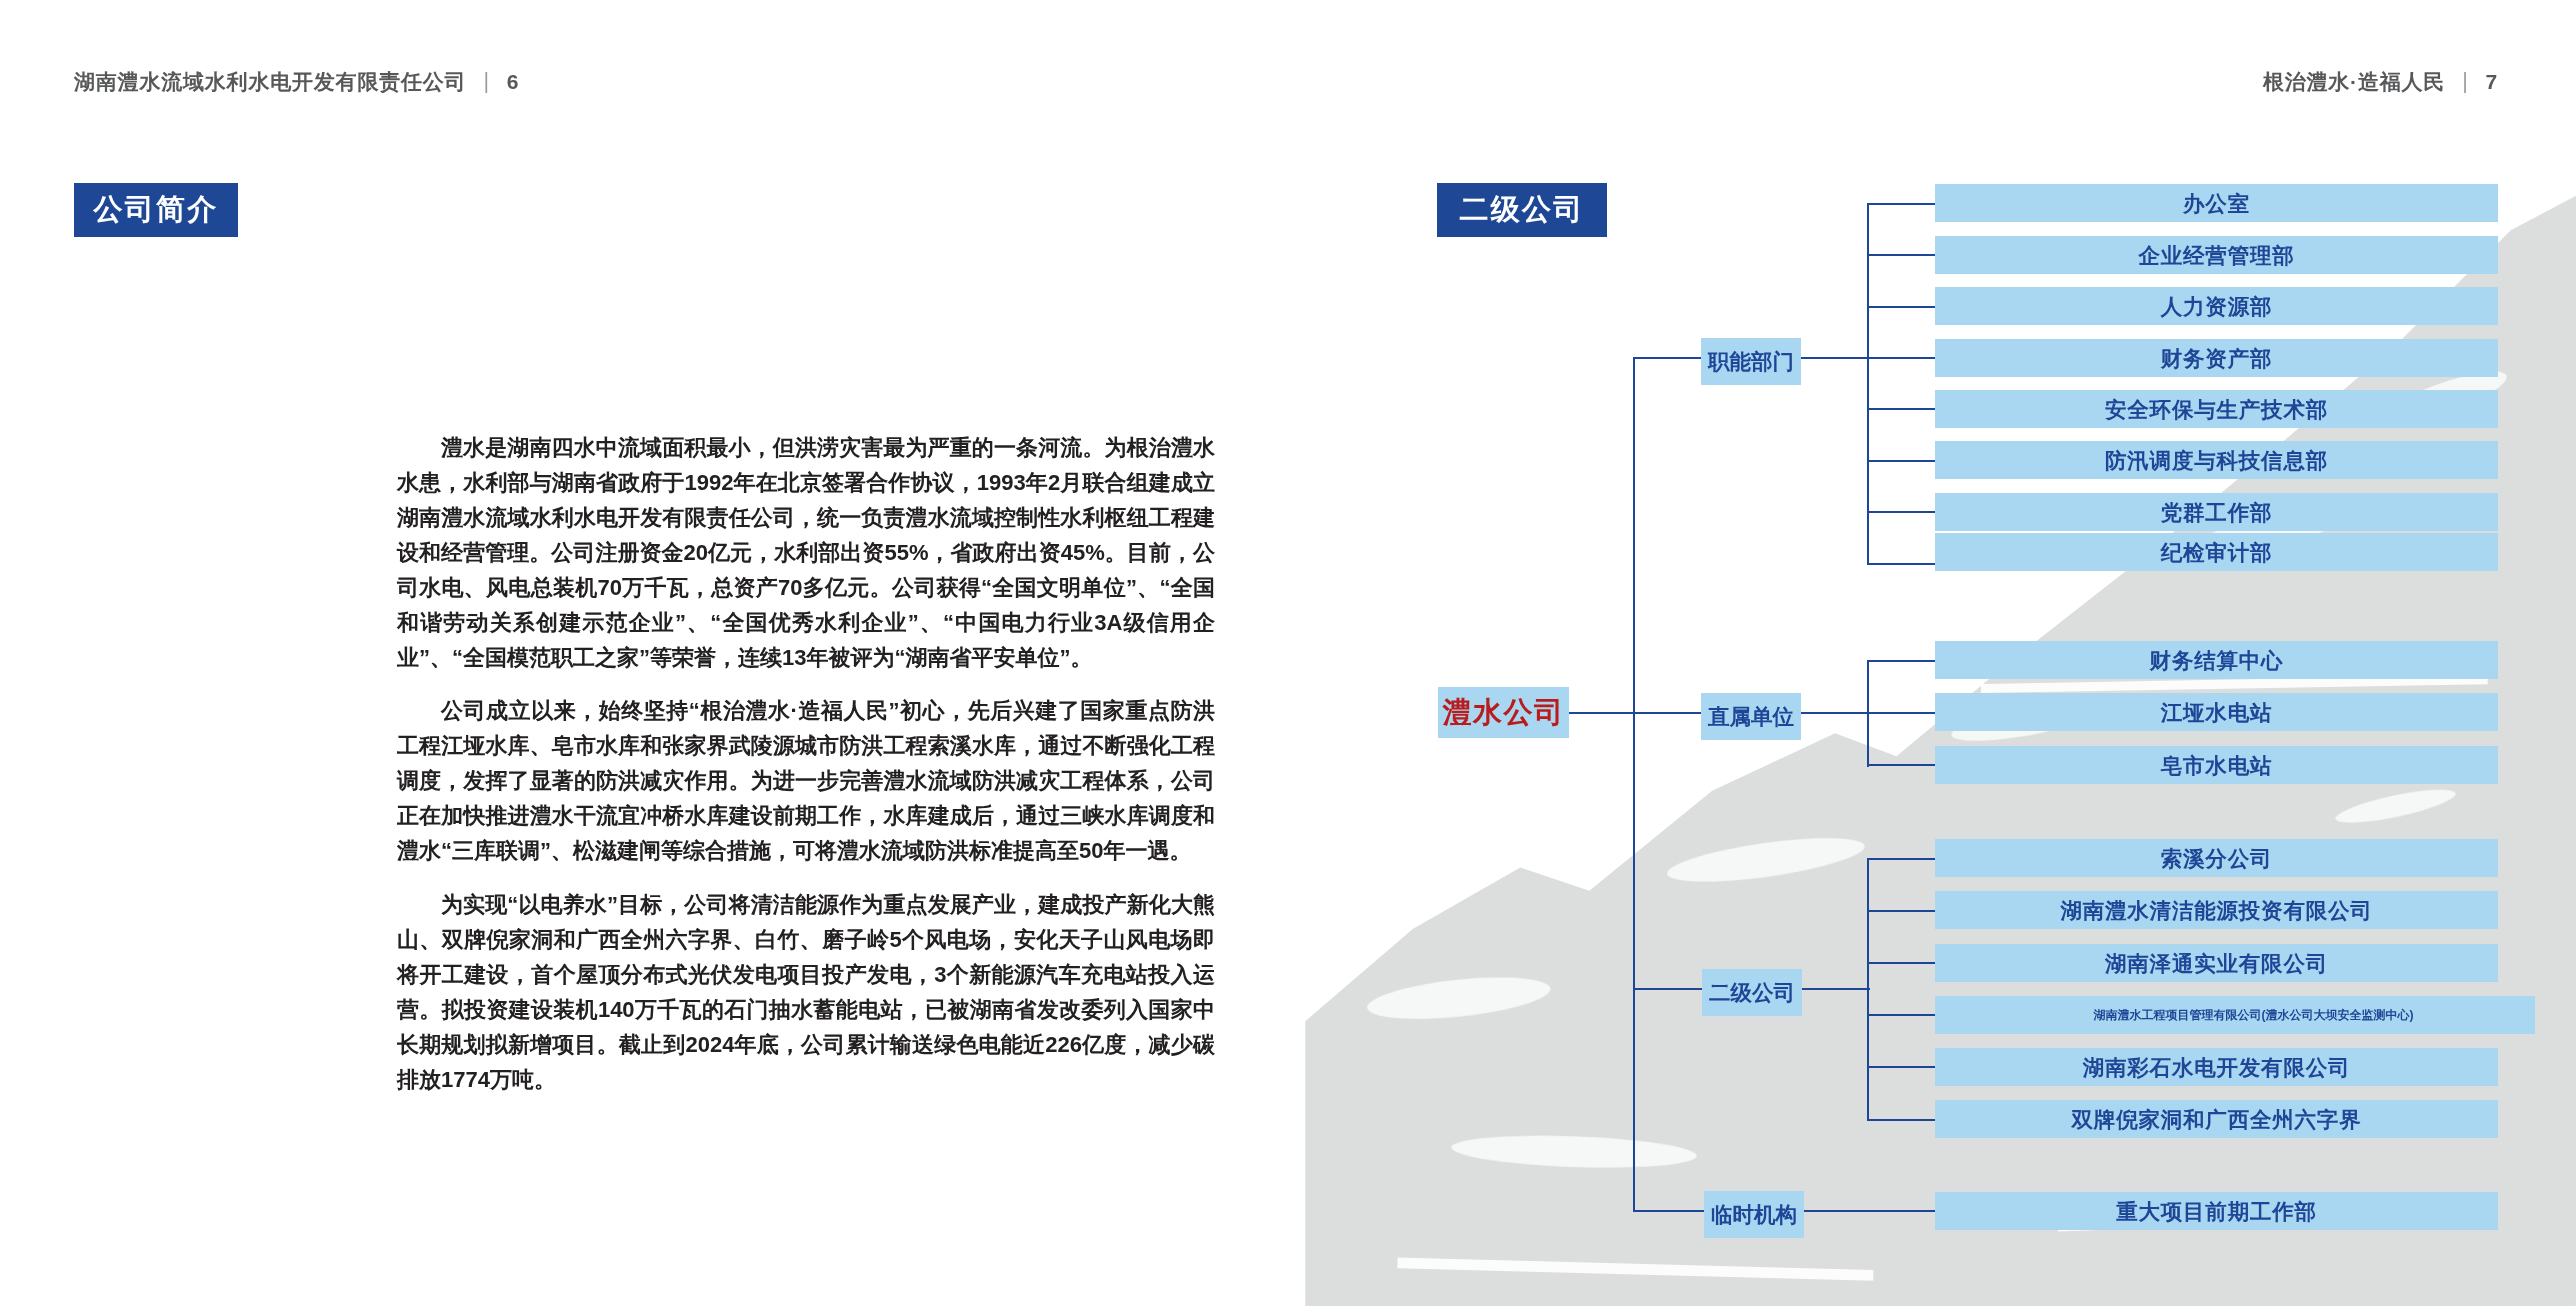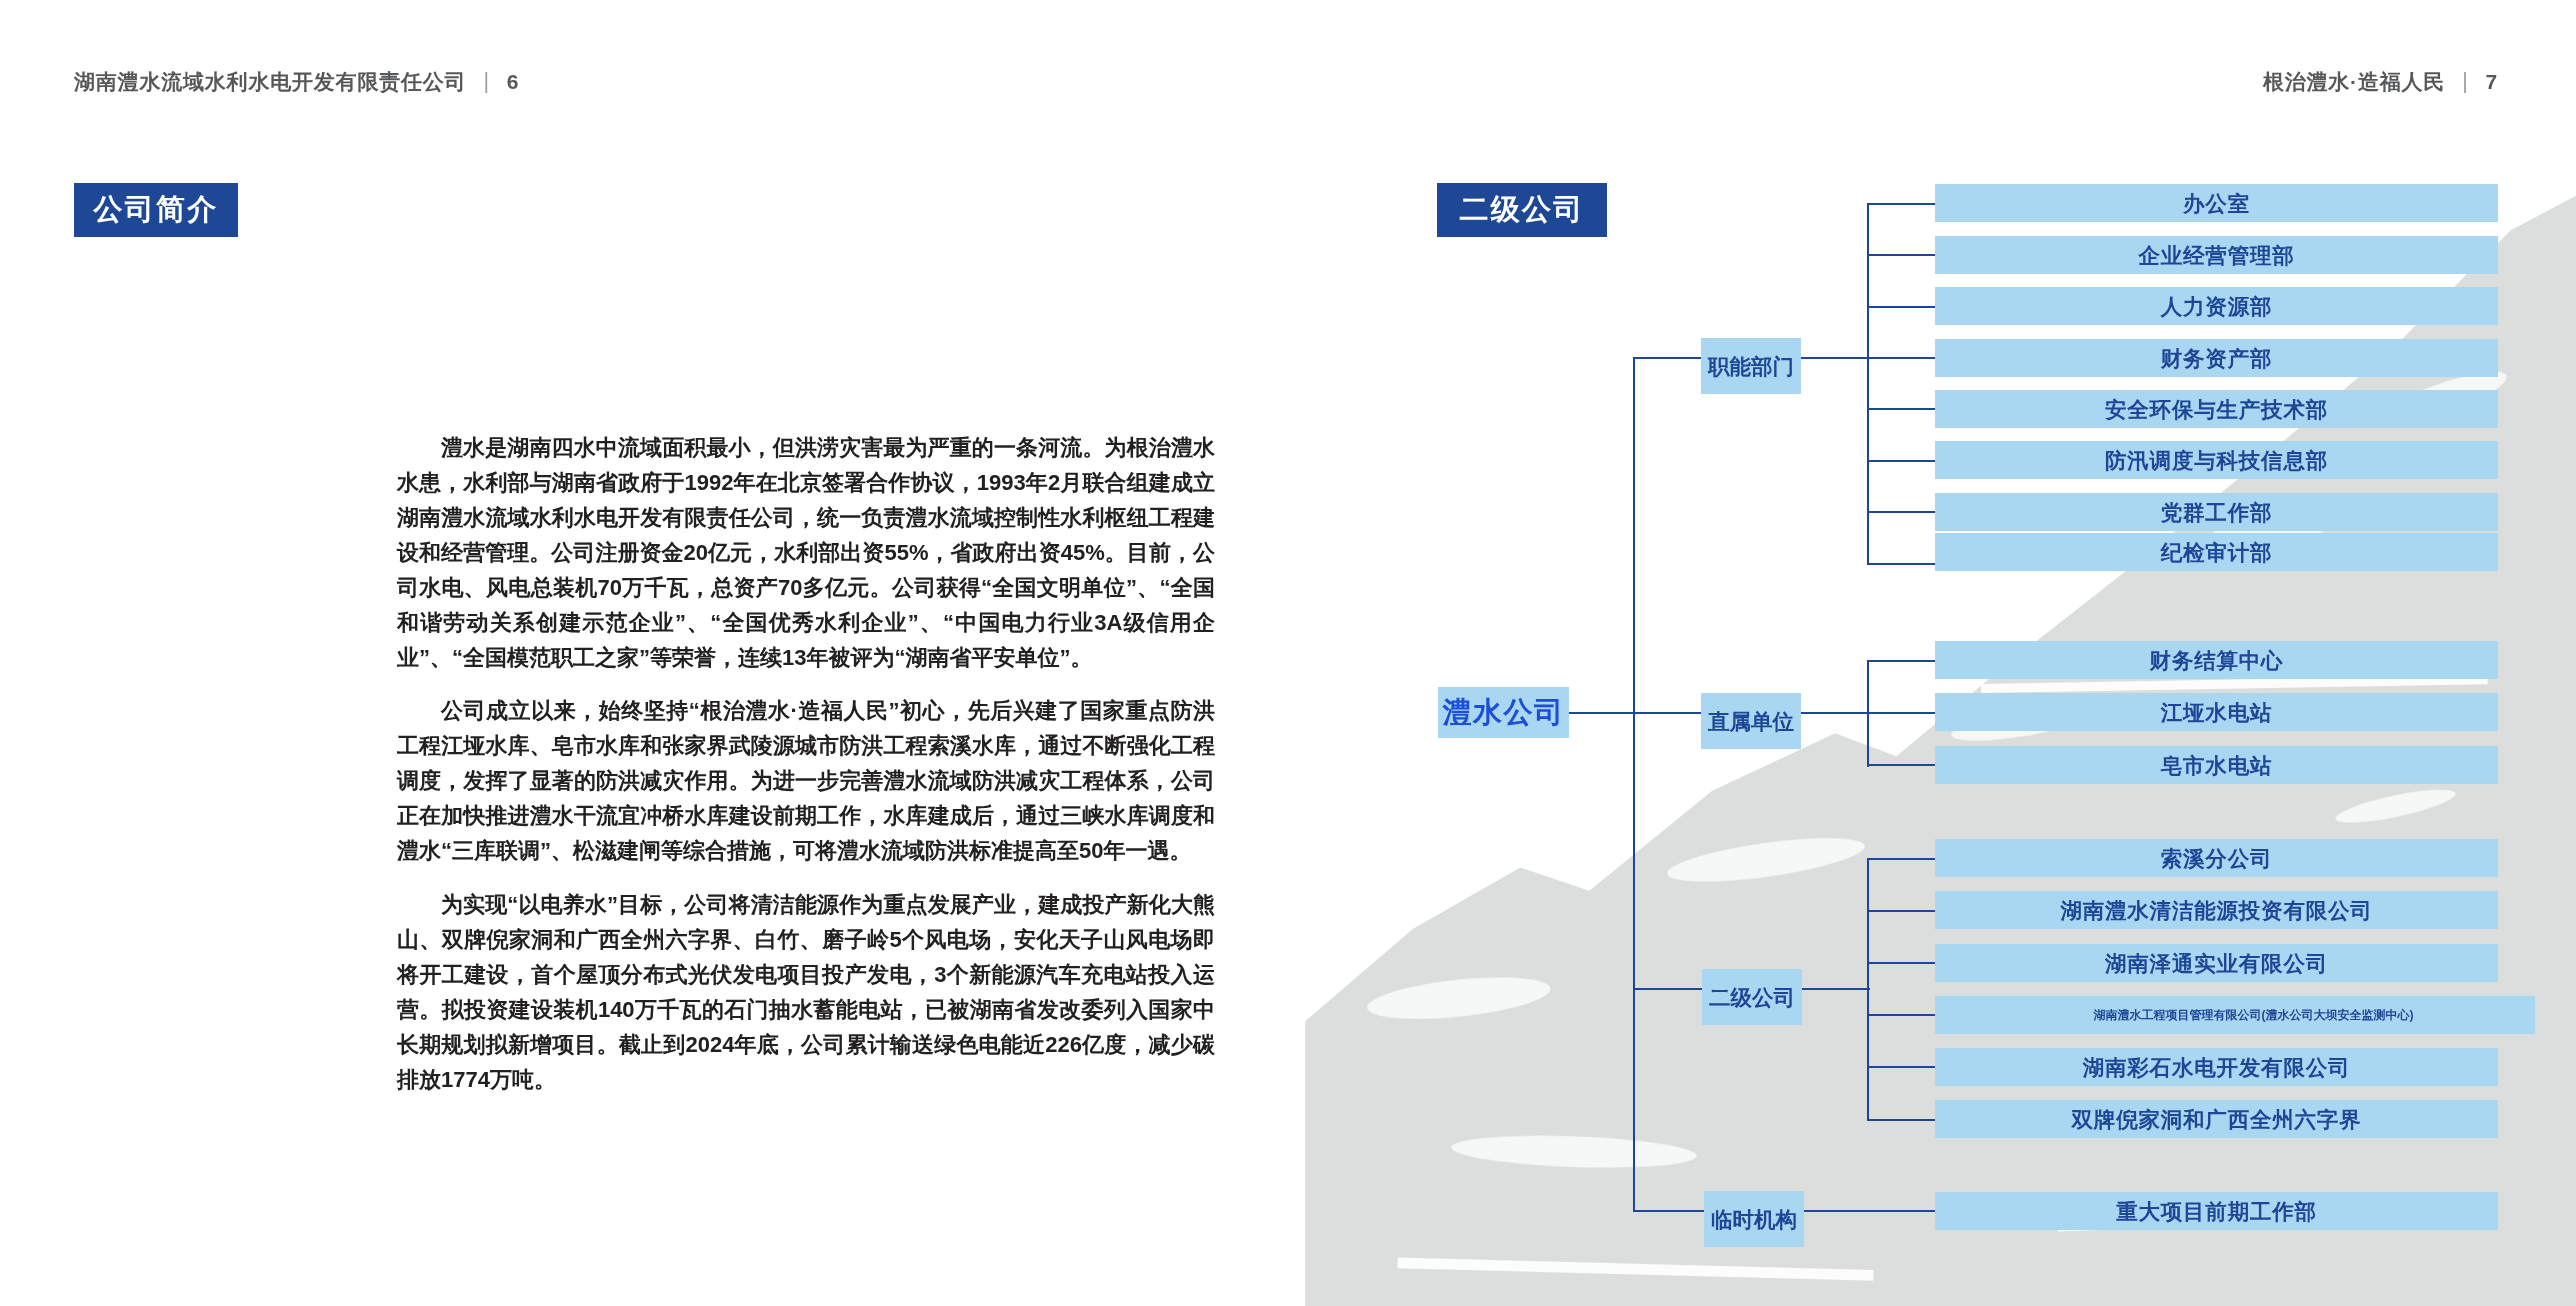--- a/index.html
+++ b/index.html
@@ -18,23 +18,23 @@
   .title-box{position:absolute;background:#1e4796;color:#ffffff;
        display:flex;align-items:center;justify-content:center;
        font-size:29px;font-weight:bold;letter-spacing:2.3px;height:54px;}
   
   .body-text{position:absolute;left:397px;top:388px;width:818px;
        font-size:22px;line-height:35px;color:#232021;font-weight:600;
        text-align:justify;margin-top:42px;}
   .body-text p{margin:0 0 18.4px 0;text-indent:2em;}
   
   .root-box{position:absolute;left:1438px;top:687px;width:131px;height:51px;
-       background:#a9d7f2;color:#1d4ed8;font-size:29px;font-weight:bold;
+       background:#a9d7f2;color:#b91c1c;font-size:29px;font-weight:bold;
        display:flex;align-items:center;justify-content:center;letter-spacing:1.5px;z-index:3;}
-  .cat-box{position:absolute;width:100px;height:56px;background:#a9d7f2;color:#1d4796;
+  .cat-box{position:absolute;width:100px;height:47px;background:#a9d7f2;color:#1d4796;
        font-size:21.5px;font-weight:bold;display:flex;align-items:center;justify-content:center;z-index:3;}
   .bar{position:absolute;left:1935px;width:563px;height:38px;background:#a9d7f2;
        color:#1d4796;font-size:21.5px;font-weight:bold;
        display:flex;align-items:center;justify-content:center;z-index:3;letter-spacing:0.8px;}
   .bar.small{font-size:12px;letter-spacing:0;padding-left:37px;}
   .hline{position:absolute;height:2.3px;background:#1d4796;z-index:2;}
   .vline{position:absolute;width:2.3px;background:#1d4796;z-index:2;}
   .mountain{position:absolute;left:0;top:0;z-index:0;}
 </style>
 </head>

